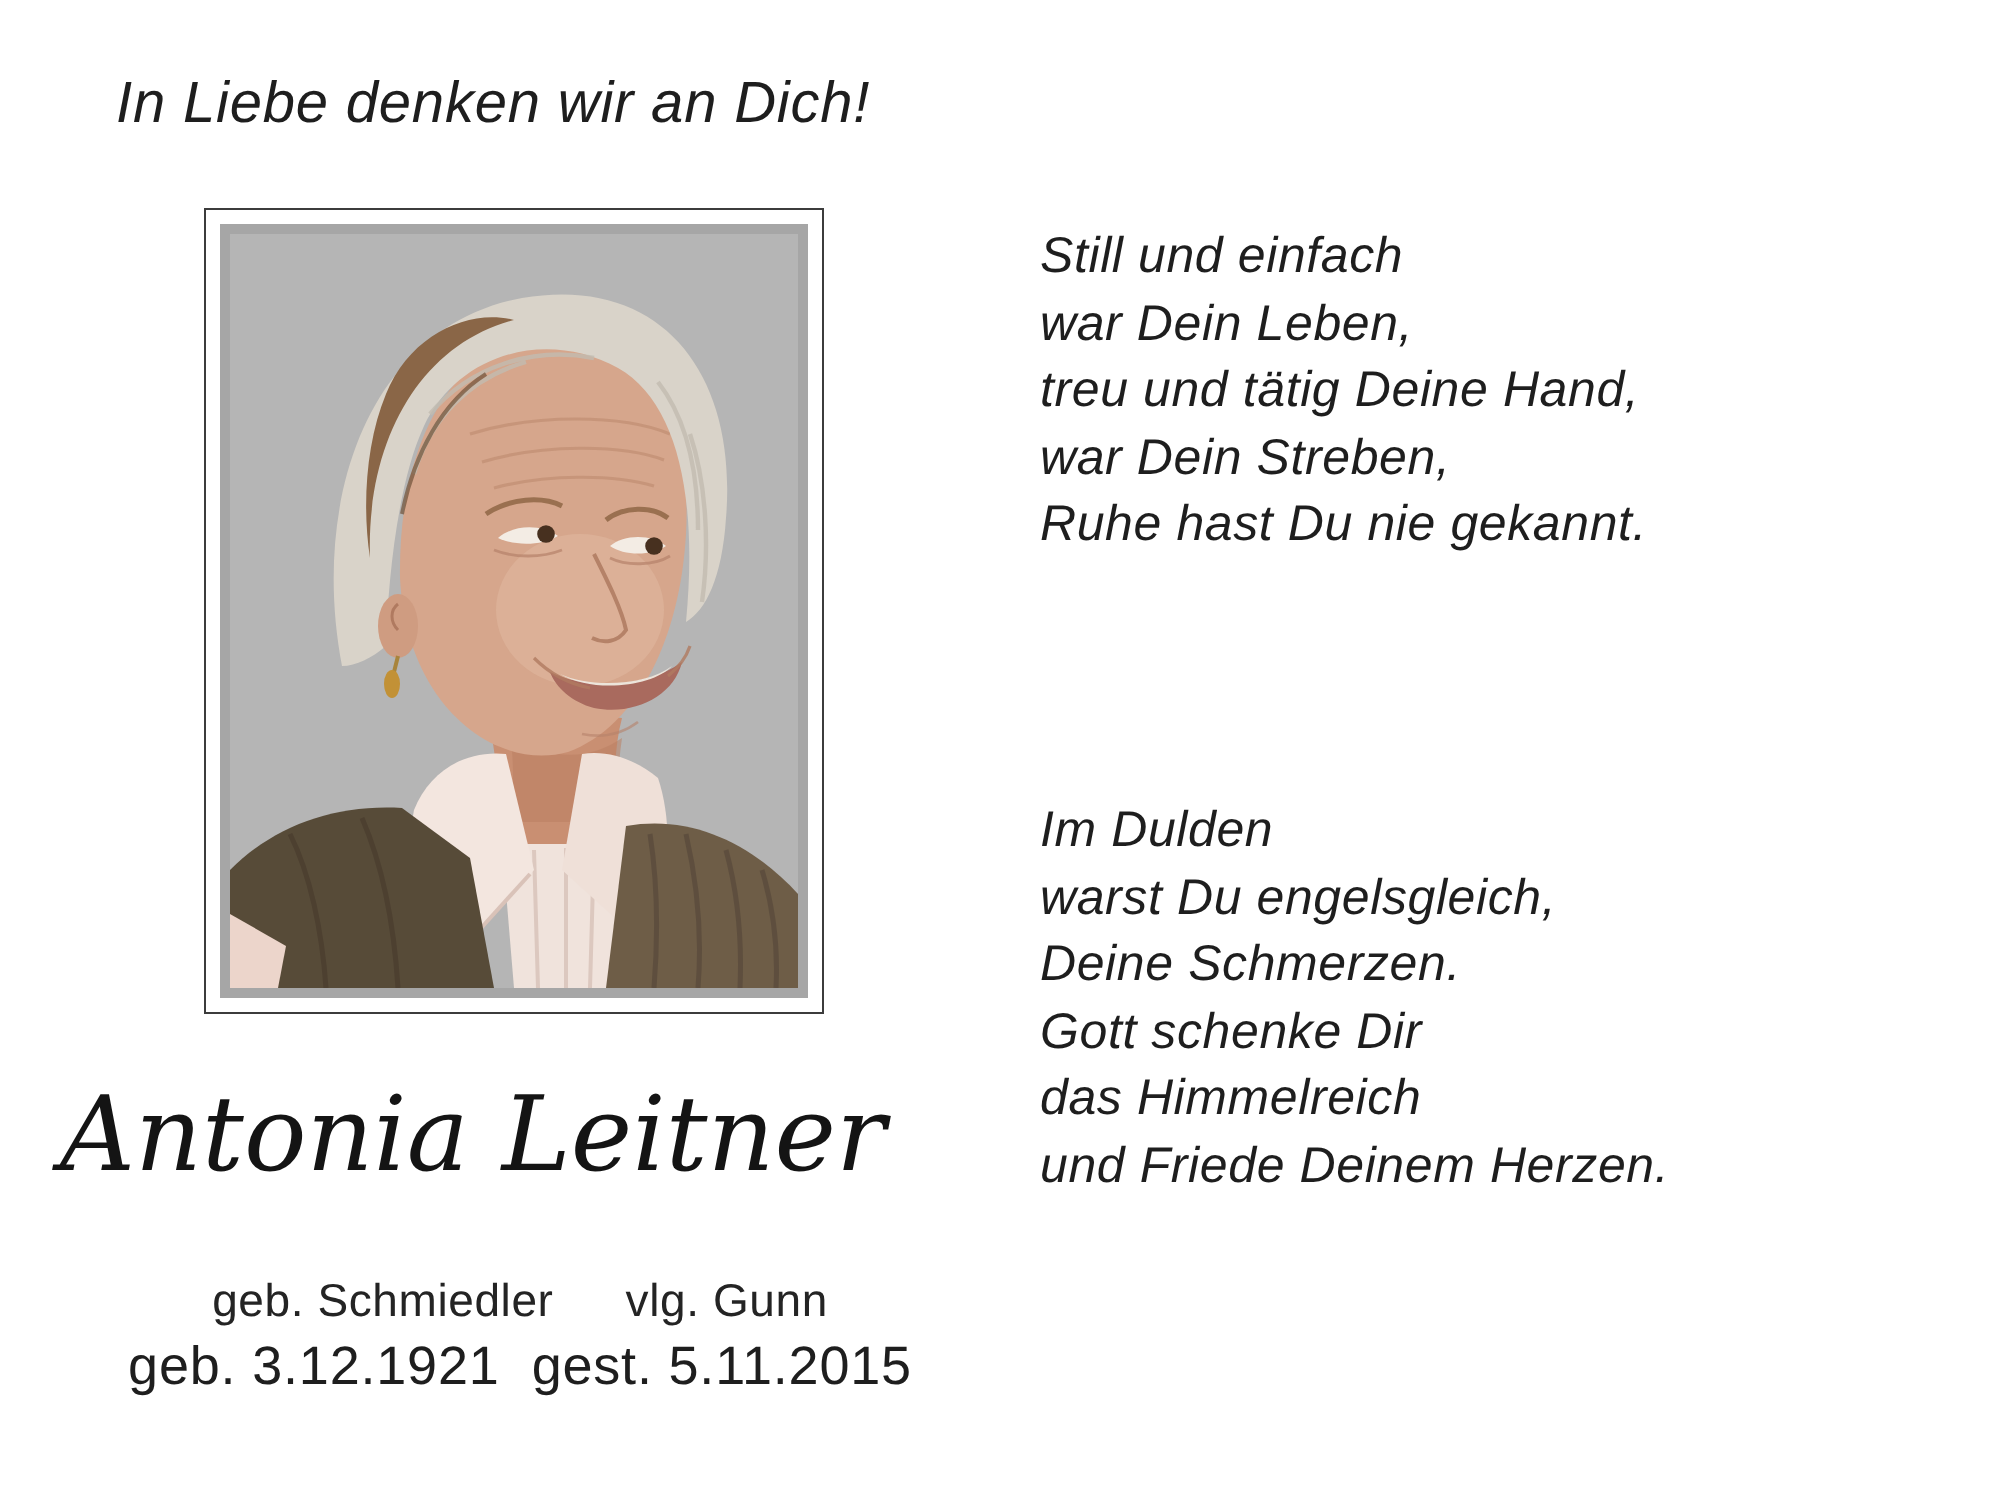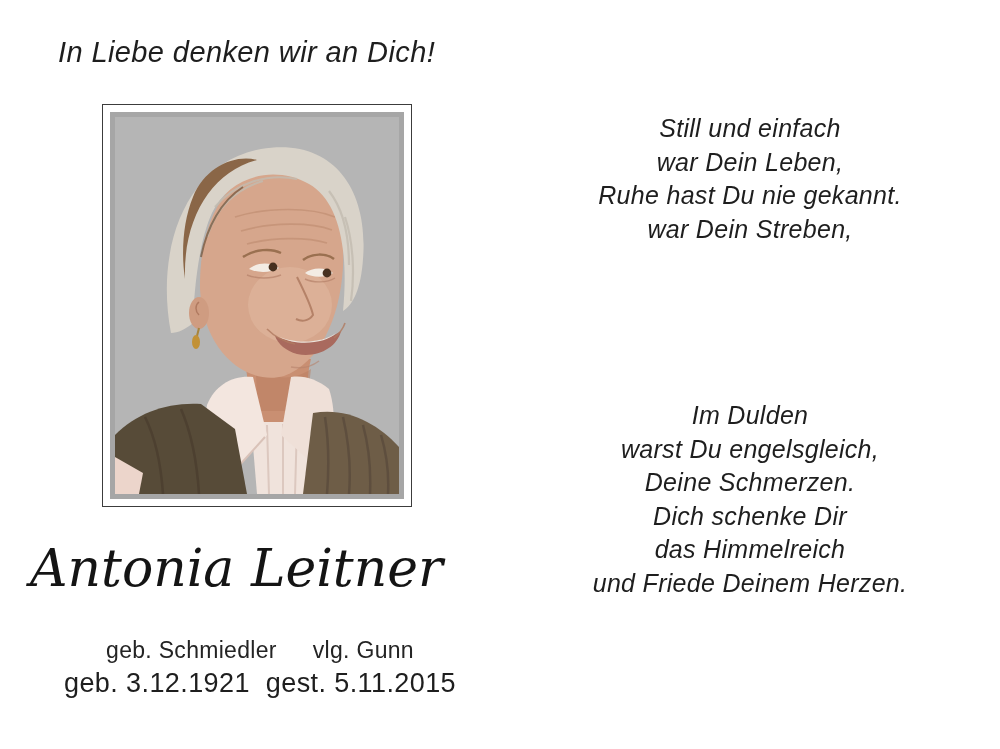--- a/index.html
+++ b/index.html
@@ -45,21 +45,21 @@
 
   .dates-line {
     position:absolute; left:30px; top:668px; width:460px;
     text-align:center; font-size:27px; letter-spacing:0.4px;
     color:#1e1e1e; white-space:nowrap;
   }
   .dates-line .gap { display:inline-block; width:16px; }
 
   .poem {
     position:absolute; left:520px; width:460px;
-    text-align:center; font-style:italic;
+    font-style:italic;
     font-size:25px; line-height:33.5px; letter-spacing:0.3px;
     color:#1e1e1e;
   }
   .poem-stanza-1 { top:112px; }
   .poem-stanza-2 { top:399px; }
   .poem div { white-space:nowrap; }
 </style>
 </head>
 <body>
 
@@ -132,26 +132,27 @@
     <span>geb. Schmiedler</span><span class="gap"></span><span>vlg. Gunn</span>
   </div>
 
   <div class="dates-line">
     <span>geb. 3.12.1921</span><span class="gap"></span><span>gest. 5.11.2015</span>
   </div>
 
   <div class="poem poem-stanza-1">
     <div>Still und einfach</div>
     <div>war Dein Leben,</div>
+    <div>treu und tätig Deine Hand,</div>
+    <div>war Dein Streben,</div>
     <div>Ruhe hast Du nie gekannt.</div>
-    <div>war Dein Streben,</div>
   </div>
 
   <div class="poem poem-stanza-2">
     <div>Im Dulden</div>
     <div>warst Du engelsgleich,</div>
     <div>Deine Schmerzen.</div>
-    <div>Dich schenke Dir</div>
+    <div>Gott schenke Dir</div>
     <div>das Himmelreich</div>
     <div>und Friede Deinem Herzen.</div>
   </div>
 
 </div>
 
 </body></html>

